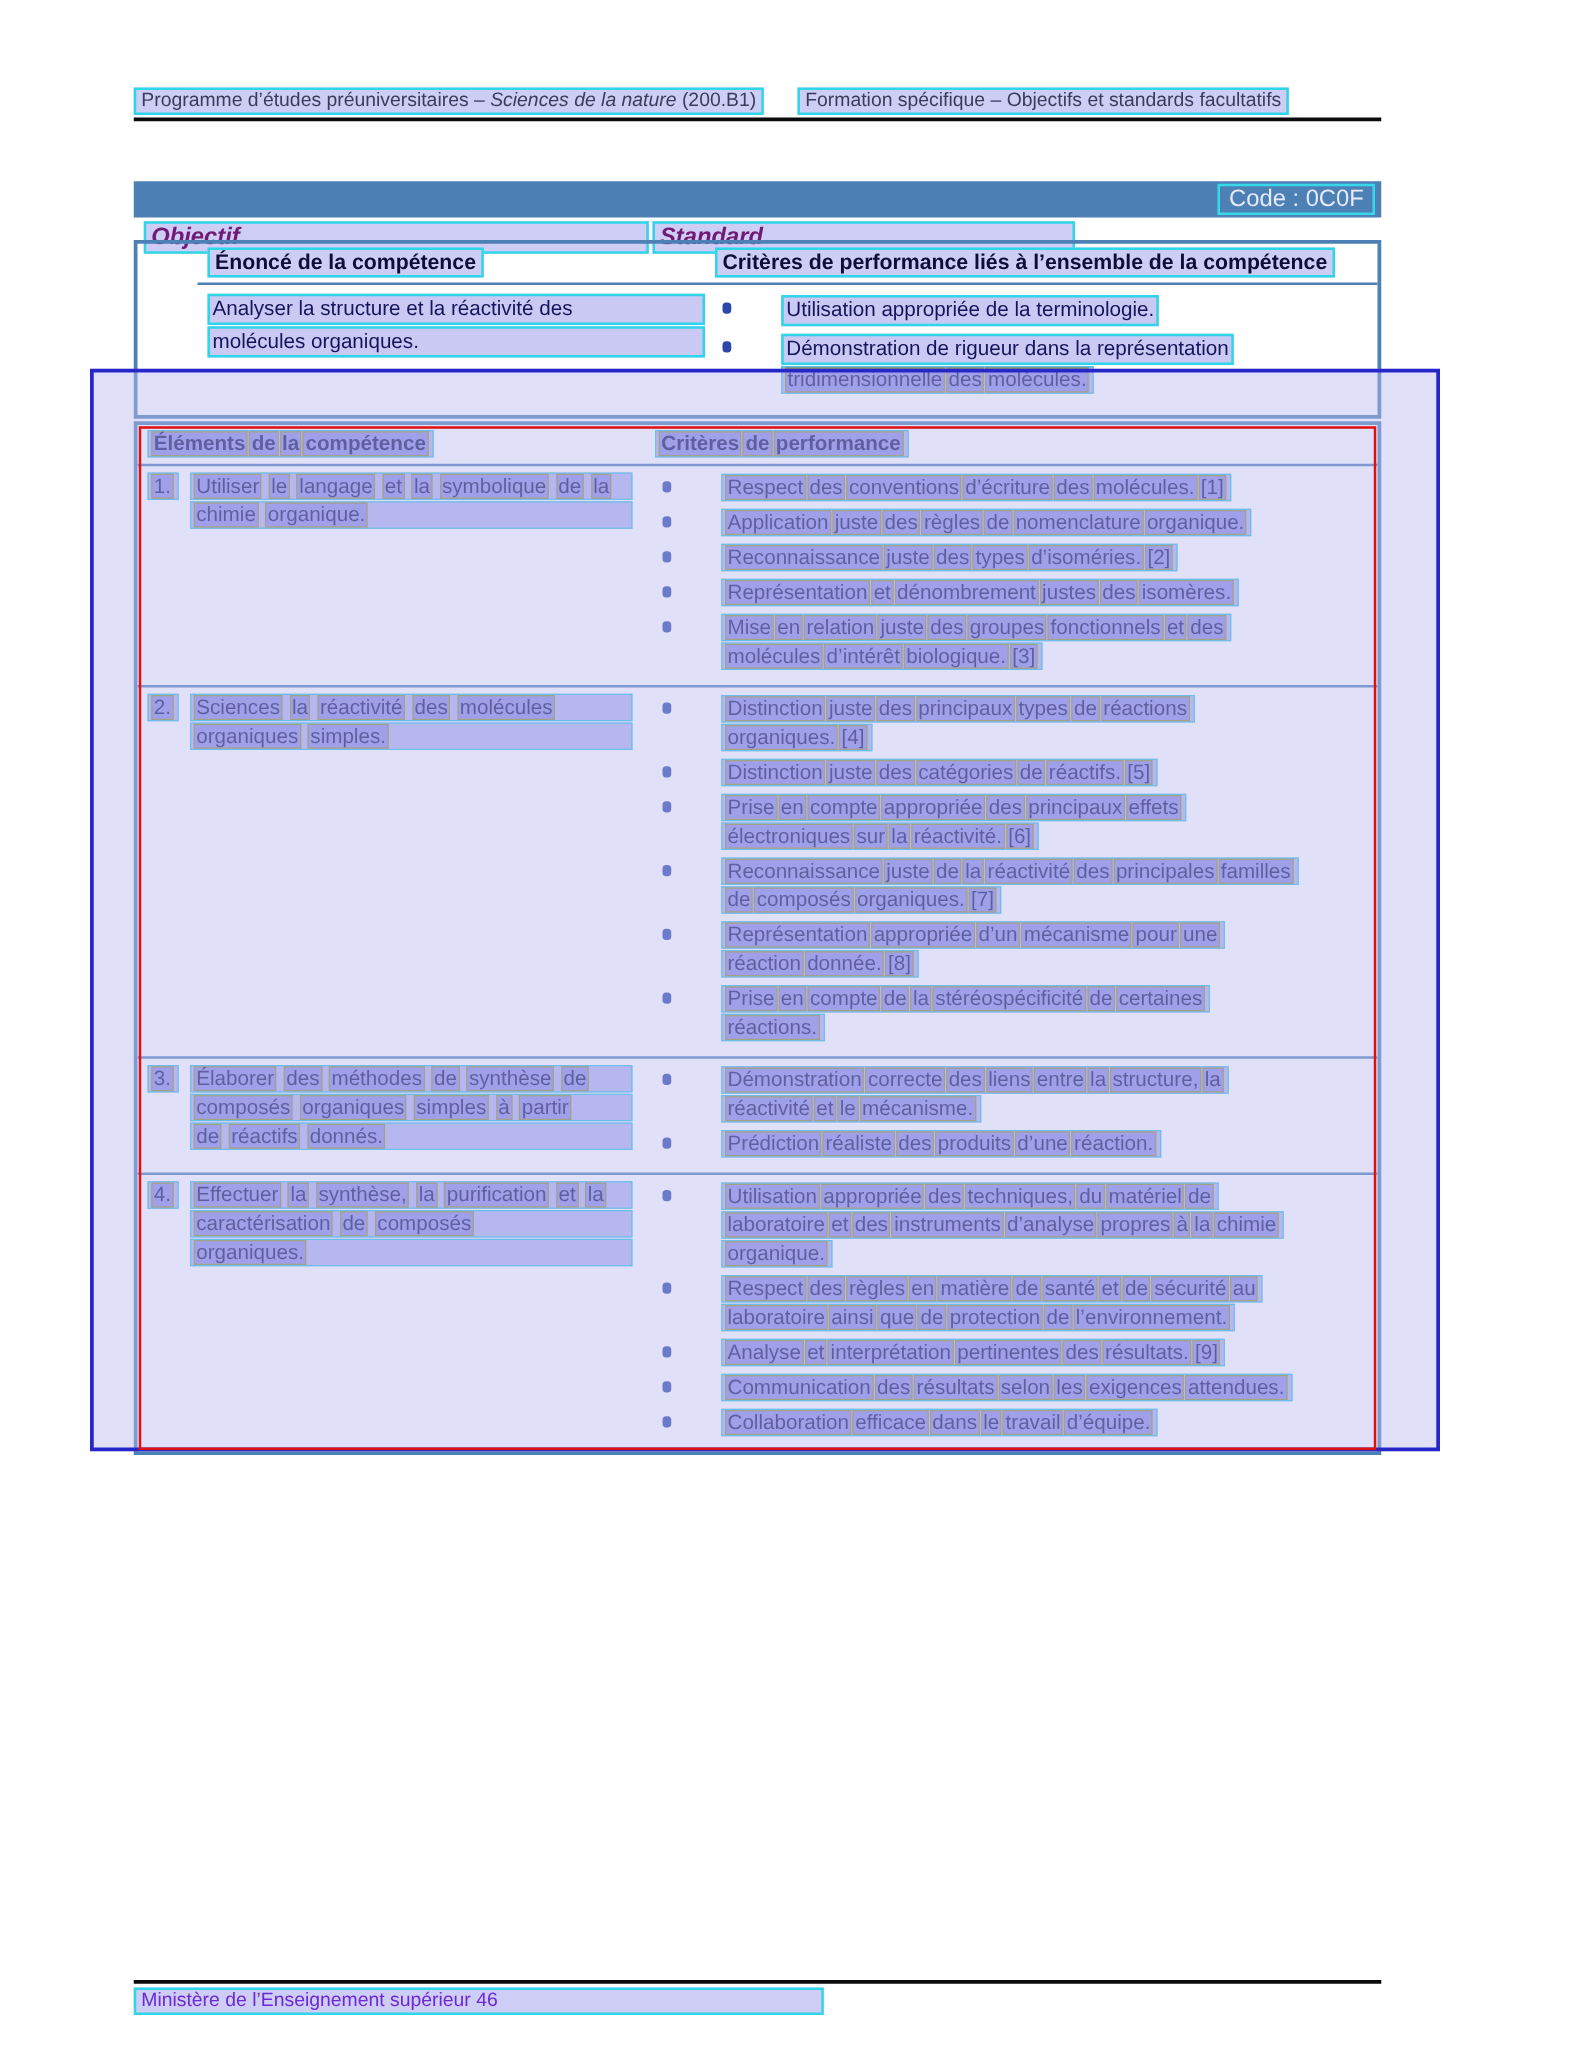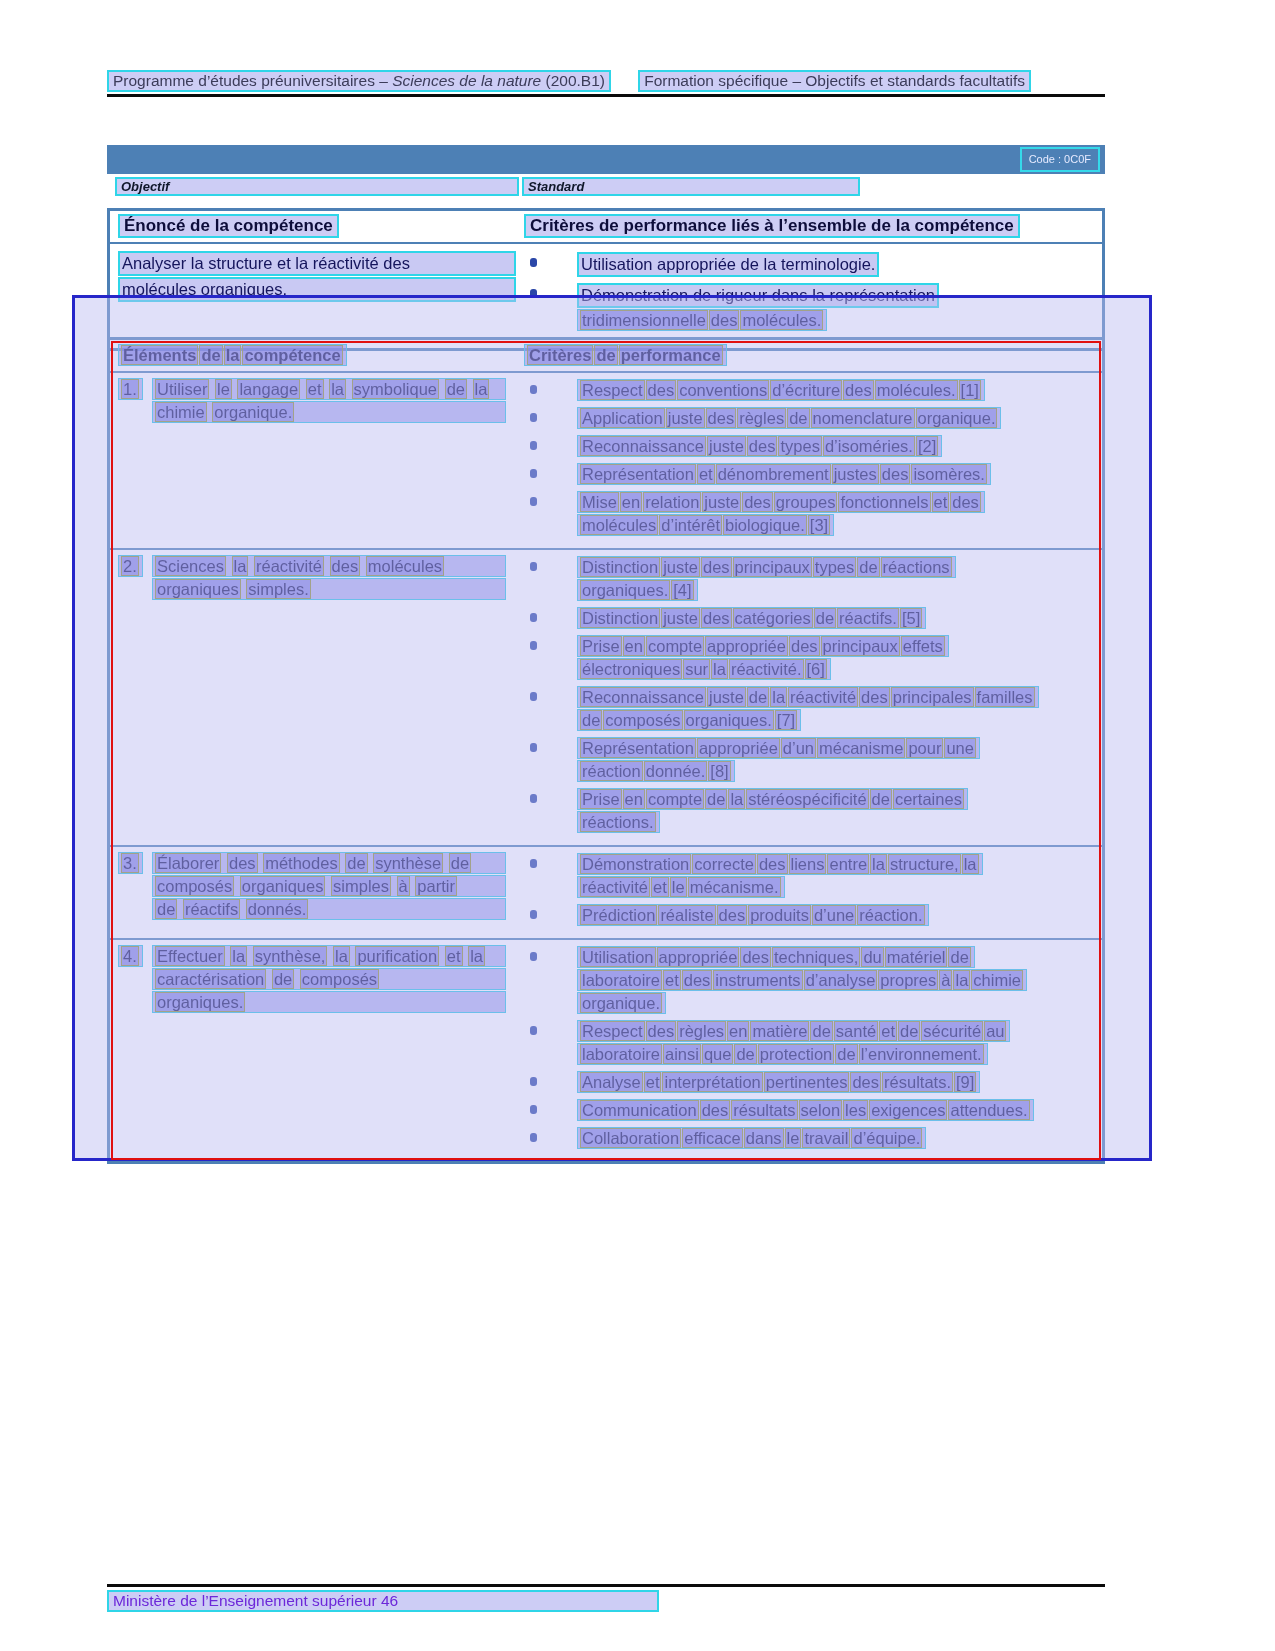--- a/index.html
+++ b/index.html
@@ -14,32 +14,32 @@
   .rule-bottom{top:1584px;}
   .doc-footer{position:absolute;left:107px;top:1590px;width:998px;font-size:15.5px;color:#6d28d9;}
   .footer-box{width:540px;display:flex;justify-content:space-between;}
 
   
   .hl-top{background:#cdcdf5;border:2px solid #2fd5e8;padding:0 4px;display:inline-block;}
 
   
   .banner{position:absolute;left:107px;top:145px;width:998px;height:29px;background:#4d80b5;}
   .code-badge{position:absolute;right:5px;top:2px;border:2px solid #35d9ea;padding:0 7px;
-              color:#e6eaff;font-size:11px;line-height:21px;}
+              color:#e6eaff;font-size:19px;line-height:21px;}
 
   
   .titles-row{position:absolute;left:107px;top:177px;width:998px;height:30px;
-              font-size:13px;font-weight:bold;font-style:italic;color:#0f172a;}
+              font-size:19px;font-weight:bold;font-style:italic;color:#701a75;}
   .title-obj{position:absolute;left:8px;}
   .title-std{position:absolute;left:415px;}
   .title-obj .hl-top{width:392px;}
   .title-std .hl-top{width:326px;}
 
   
-  .table1{position:absolute;left:107px;top:208px;width:998px;border:3px solid #4d80b5;box-sizing:border-box;}
+  .table1{position:absolute;left:107px;top:192px;width:998px;border:3px solid #4d80b5;box-sizing:border-box;padding-left:48px;}
   .table2{position:absolute;left:107px;top:337px;width:998px;border:3px solid #4d80b5;box-sizing:border-box;}
   .red-rect{position:absolute;inset:1px;border:2.5px solid #e01010;pointer-events:none;z-index:30;}
   .thead{display:grid;grid-template-columns:406px 1fr;border-bottom:2.5px solid #4d80b5;
          padding:3px 0 4px;font-weight:bold;font-size:17px;color:#0d0d3a;}
   .thead .cell{padding-left:8px;}
   .t1-body{display:grid;grid-template-columns:406px 1fr;padding:6px 0 12px;}
   .t2-row{display:grid;grid-template-columns:406px 1fr;padding:4px 0 7px;border-bottom:2.5px solid #4d80b5;}
   .t2-row:last-child{border-bottom:none;}
   .cell{padding-left:8px;box-sizing:border-box;}
   .left-cell{display:flex;align-items:flex-start;}

